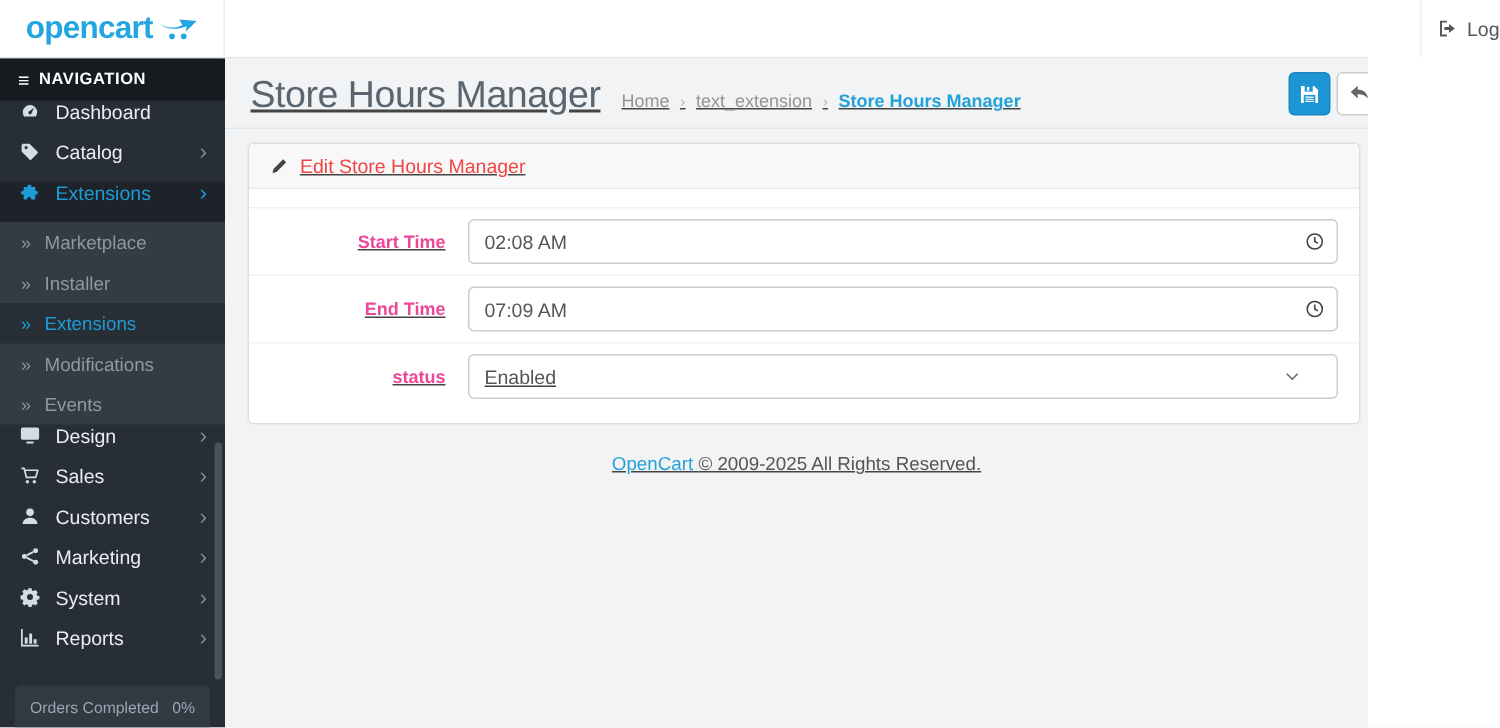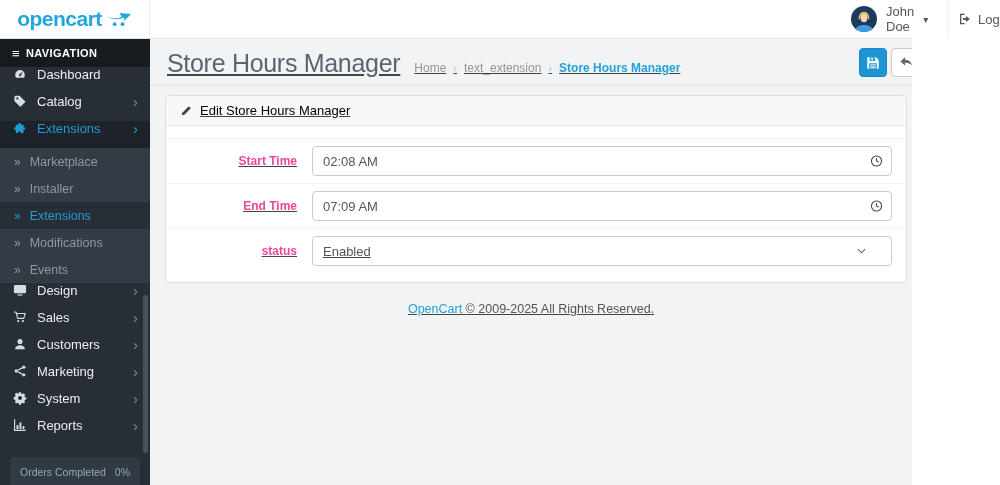--- a/index.html
+++ b/index.html
@@ -45,21 +45,21 @@
   .title-row { display:flex; align-items:baseline; padding:10px 0 0 17px; }
   .page-title { margin:0; font-size:25px; font-weight:400; color:#5a6570; letter-spacing:-0.3px; }
   .breadcrumb { margin-left:14px; display:flex; align-items:baseline; gap:7px; font-size:12px; }
   .crumb { color:#949494; text-decoration:none; cursor:pointer; }
   .crumb-sep { color:#bcbcbc; font-size:11px; }
   .crumb.current { color:#23a1d9; font-weight:bold; cursor:default; }
   .btn-save { position:absolute; top:9px; right:25px; width:28px; height:29px; background:#1e96d5; border:1px solid #1a86c0; border-radius:4px; display:flex; align-items:center; justify-content:center; cursor:pointer; padding:0; }
   .btn-back { position:absolute; top:9px; right:-10px; width:31px; height:29px; background:#fff; border:1px solid #ccc; border-radius:4px; display:flex; align-items:center; justify-content:center; cursor:pointer; padding:0; }
 
   .panel { margin:9px 5px 0 15px; background:#fff; border:1px solid #dcdfe2; border-radius:4px; }
-  .panel-heading { padding:7px 14px; background:#f8f8f9; border-bottom:1px solid #e7e9eb; color:#000000; font-size:13px; display:flex; align-items:center; gap:8px; border-radius:4px 4px 0 0; }
+  .panel-heading { padding:7px 14px; background:#f8f8f9; border-bottom:1px solid #e7e9eb; color:#ef4444; font-size:13px; display:flex; align-items:center; gap:8px; border-radius:4px 4px 0 0; }
   .pencil { display:flex; }
   .pencil svg { width:12px; height:12px; fill:#444; }
   .panel-body { padding:12px 0 9px; }
   .form-row { display:flex; align-items:center; padding:7px 14px; border-top:1px solid #f1f2f3; }
   .form-label { width:132px; text-align:right; padding-right:15px; font-weight:bold; font-size:12px; color:#ec4899; flex-shrink:0; }
   .control-wrap { flex:1; position:relative; }
   .form-control { width:100%; height:30px; border:1px solid #ccc; border-radius:4px; padding:0 28px 0 10px; font-size:13px; color:#555; font-family:inherit; background:#fff; }
   .clock-icon { position:absolute; right:9px; top:50%; transform:translateY(-50%); display:flex; cursor:pointer; }
   .select-control { display:flex; align-items:center; justify-content:space-between; height:30px; border:1px solid #ccc; border-radius:4px; padding:0 25px 0 10px; font-size:13px; color:#555; background:#fff; cursor:pointer; }
 
@@ -76,32 +76,20 @@
       <span class="logo-text">opencart</span>
       <span style="display:flex;">
         <svg width="26" height="16" viewBox="0 0 30 18">
           <circle cx="10" cy="15" r="2.2" fill="#23a6df"></circle>
           <circle cx="19" cy="15" r="2.2" fill="#23a6df"></circle>
           <path d="M1 5.5c5 3.5 12 3.6 17 .8L15.5 2 29 3.2l-8.5 8.3.8-4.3C12 10.5 5 9.5 1 5.5z" fill="#23a6df"></path>
         </svg>
       </span>
     </div>
 
-    <div class="user-menu">
-      <span class="avatar">
-        <svg width="26" height="26" viewBox="0 0 32 32">
-          <rect width="32" height="32" fill="#1c3a5c"></rect>
-          <path d="M9.5 17c-.6-6 2.4-10 6.5-10s7.1 4 6.5 10l-2-2c0-3.5-1.6-5.5-4.5-5.5S11.5 11.5 11.5 15z" fill="#f2c94c"></path>
-          <ellipse cx="16" cy="14.8" rx="4.2" ry="5.2" fill="#f5d7b5"></ellipse>
-          <path d="M4 32c.8-6 5.8-8.6 12-8.6S27.2 26 28 32z" fill="#3d9be0"></path>
-        </svg>
-      </span>
-      <span class="user-name">John Doe</span>
-      <span class="caret">▾</span>
-    </div>
 
     <div class="header-divider"></div>
 
     <a class="logout">
       <span style="display:flex;">
         <svg width="14" height="14" viewBox="0 0 16 16" fill="#555">
           <path d="M7.5 2v1.5H3.8v9h3.7V14H2.3V2z"></path>
           <path d="M9.2 4.6L13.6 8l-4.4 3.4V9.2H5.6V6.8h3.6z"></path>
         </svg>
       </span>

